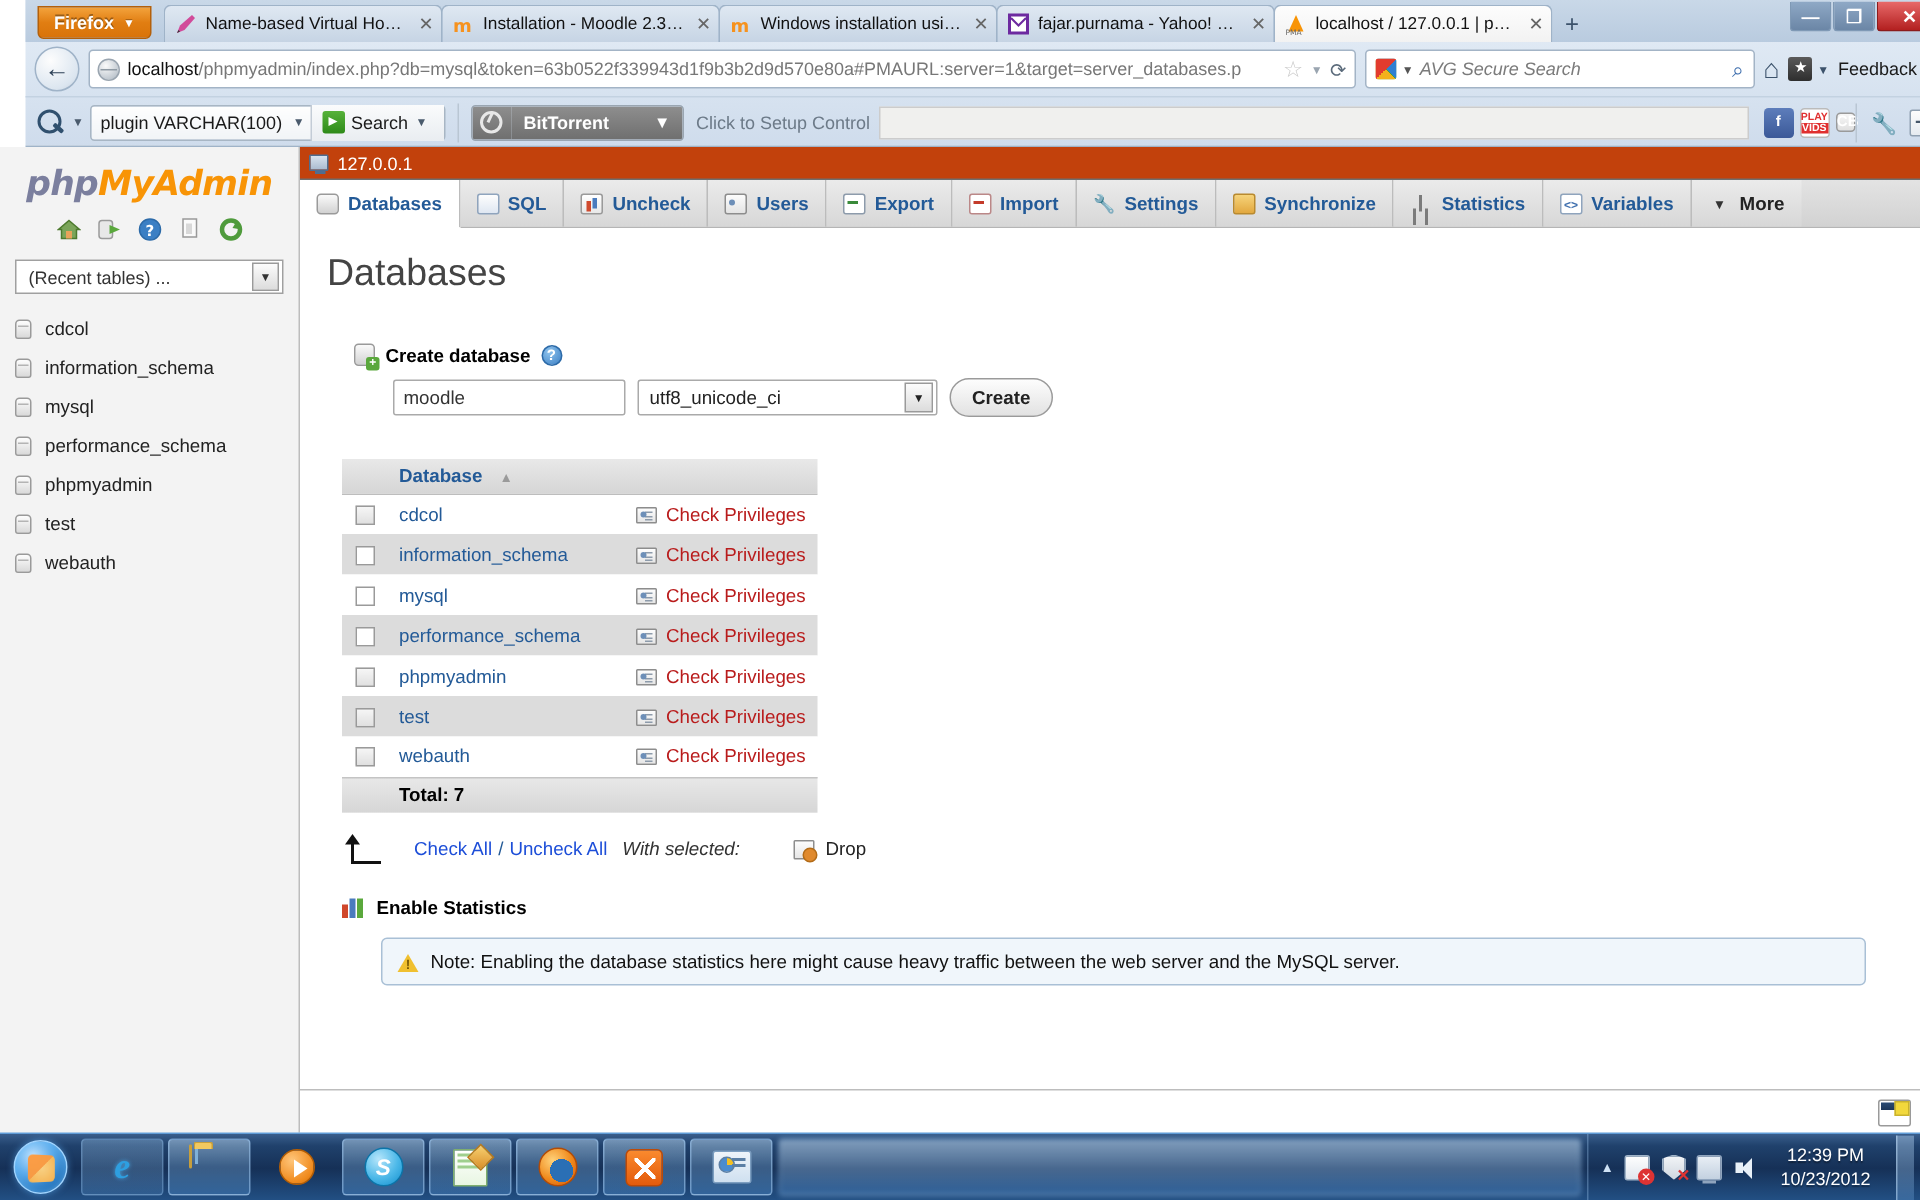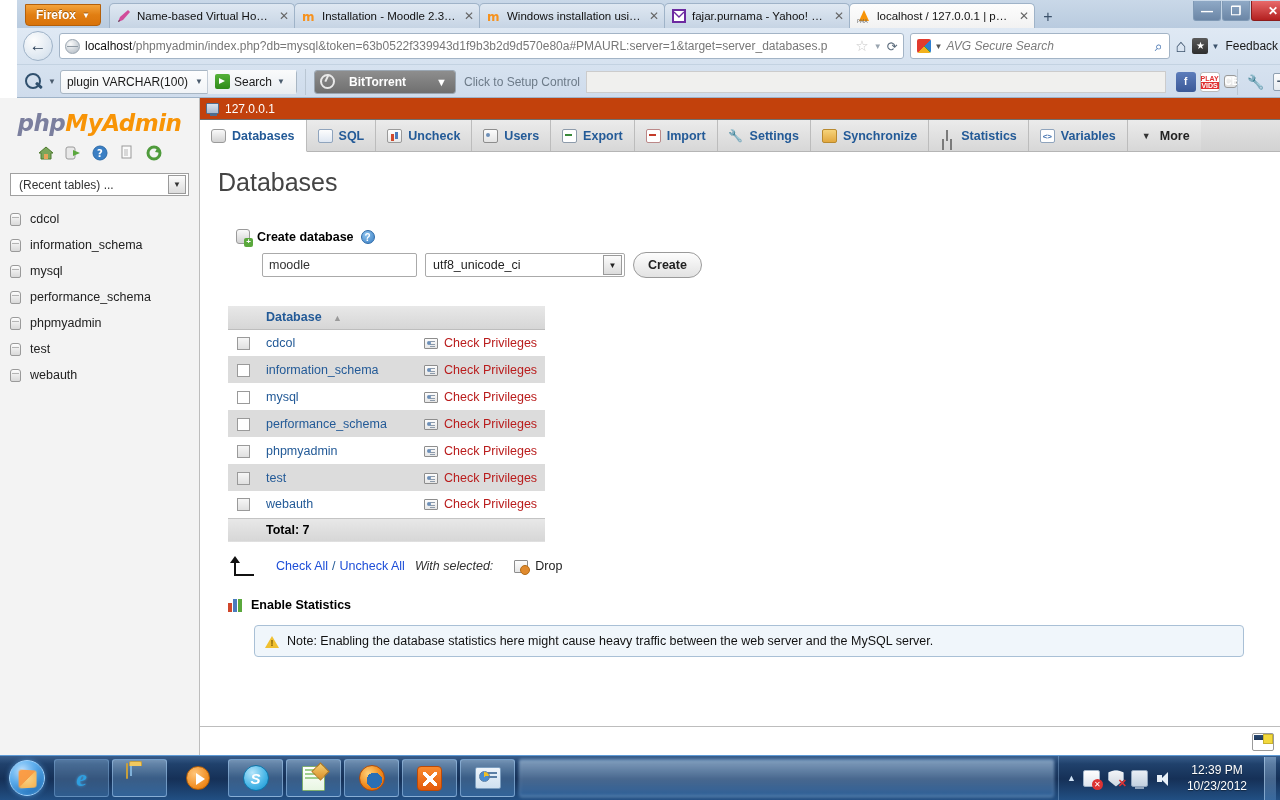--- a/index.html
+++ b/index.html
@@ -396,21 +396,21 @@
   .arrowup:after {
     content:""; position:absolute; left:6px; bottom:0; width:20px; height:2px; background:#111;
   }
   .arrowtip {
     position:absolute; left:2px; top:0;
     border-left:5px solid transparent; border-right:5px solid transparent; border-bottom:7px solid #111;
   }
   .cklink { color: #1d4ed8; cursor: pointer; }
   .ckslash { color:#235a97; margin: 0 4px; }
   .withsel { font-style: italic; color: #333; margin-left: 10px; }
-  .dropbtn { display: flex; align-items: center; gap: 7px; margin-left: 21px; color:#222; cursor:pointer; }
+  .dropbtn { display: flex; align-items: center; gap: 7px; margin-left: 36px; color:#222; cursor:pointer; }
   .dropico {
     width: 14px; height: 13px; background: linear-gradient(to bottom,#fdfdfd,#e6e6e6);
     border: 1px solid #8d8d8d; position: relative; border-radius:1px; flex:0 0 14px;
   }
   .dropico:after {
     content:""; position:absolute; right:-3px; bottom:-3px; width:8px; height:8px;
     border-radius:50%; background:#e08a2e; border:1px solid #b36c18;
   }
 
   .statsrow { display:flex; align-items:center; gap:8px; margin: 22px 0 0 10px; font-size: 12.5px; font-weight: bold; color:#000; }

